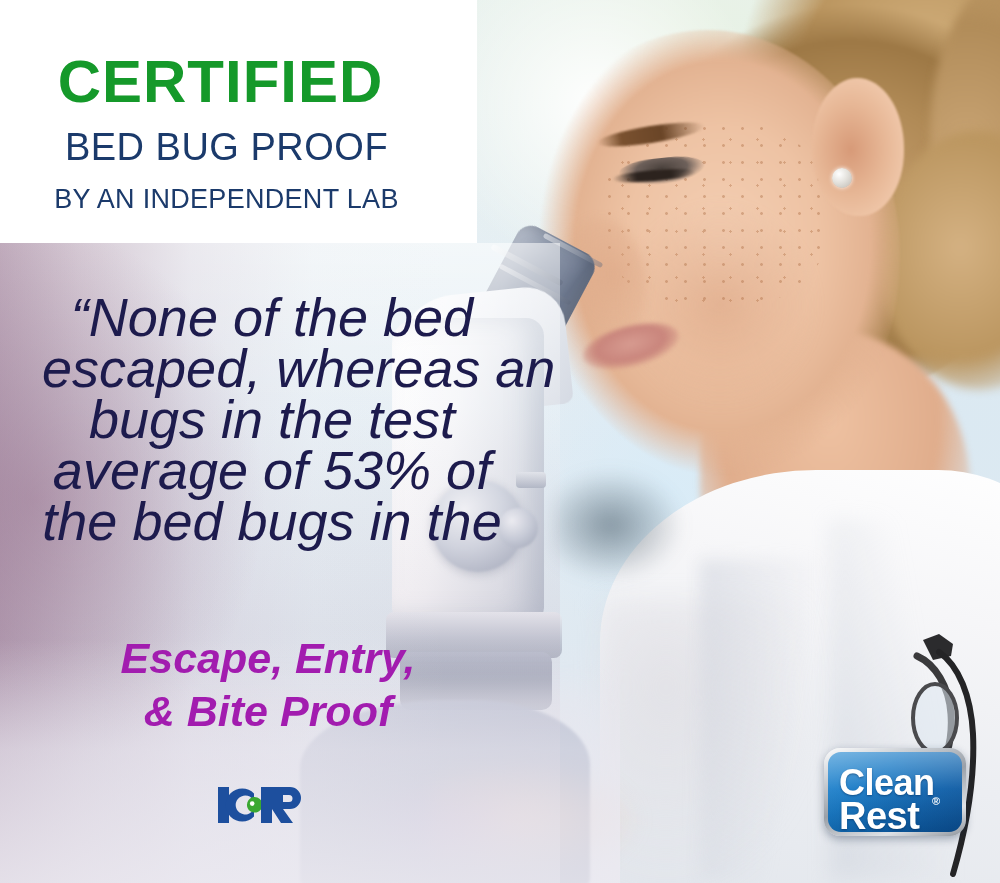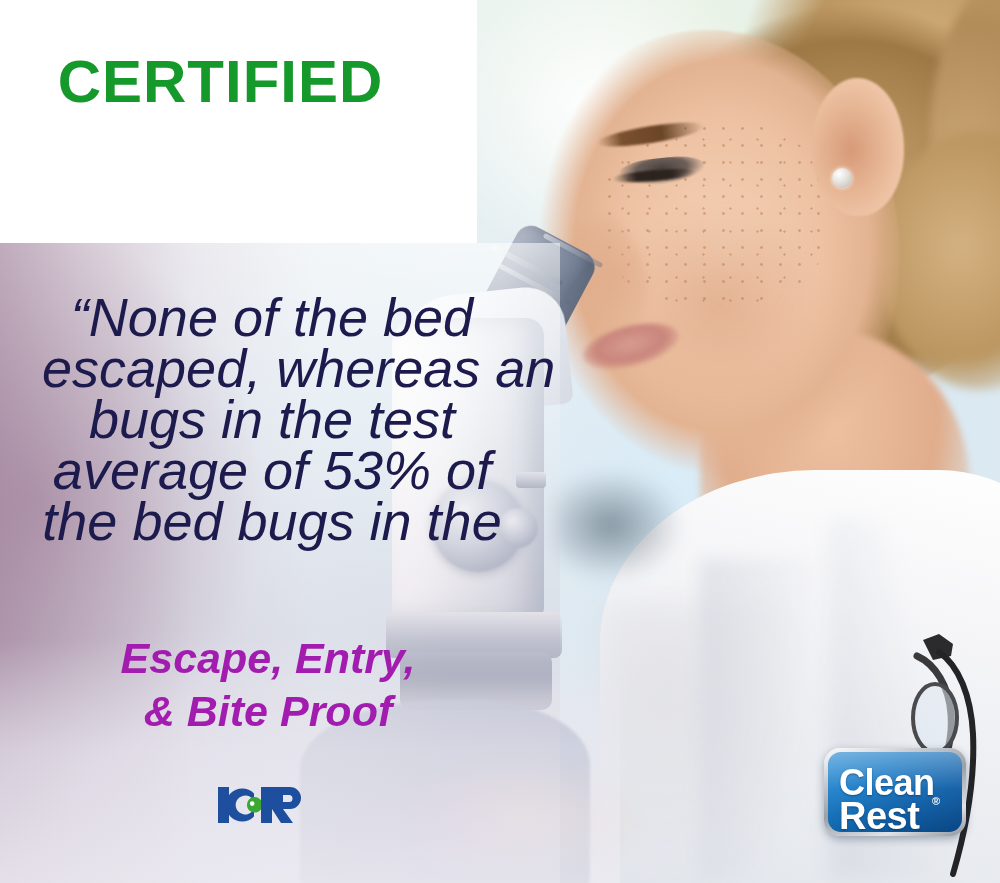--- a/index.html
+++ b/index.html
@@ -473,20 +473,22 @@
     <div class="hand-blur"></div>
     <div class="scope-base-light"></div>
 
     <div class="wash"></div>
     <div class="wash-soft"></div>
     <div class="wash-bottom"></div>
   </div>
 
   <div class="header-card">
     <div class="headline-certified">CERTIFIED</div>
+    <div class="headline-sub">BED BUG PROOF</div>
+    <div class="headline-sub2">BY AN INDEPENDENT LAB</div>
   </div>
 
   <div class="quote">
     <span class="ln">“None of the bed</span>
     <span class="ln">escaped, whereas an</span>
     <span class="ln">bugs in the test</span>
     <span class="ln">average of 53% of</span>
     <span class="ln">the bed bugs in the</span>
   </div>
 

